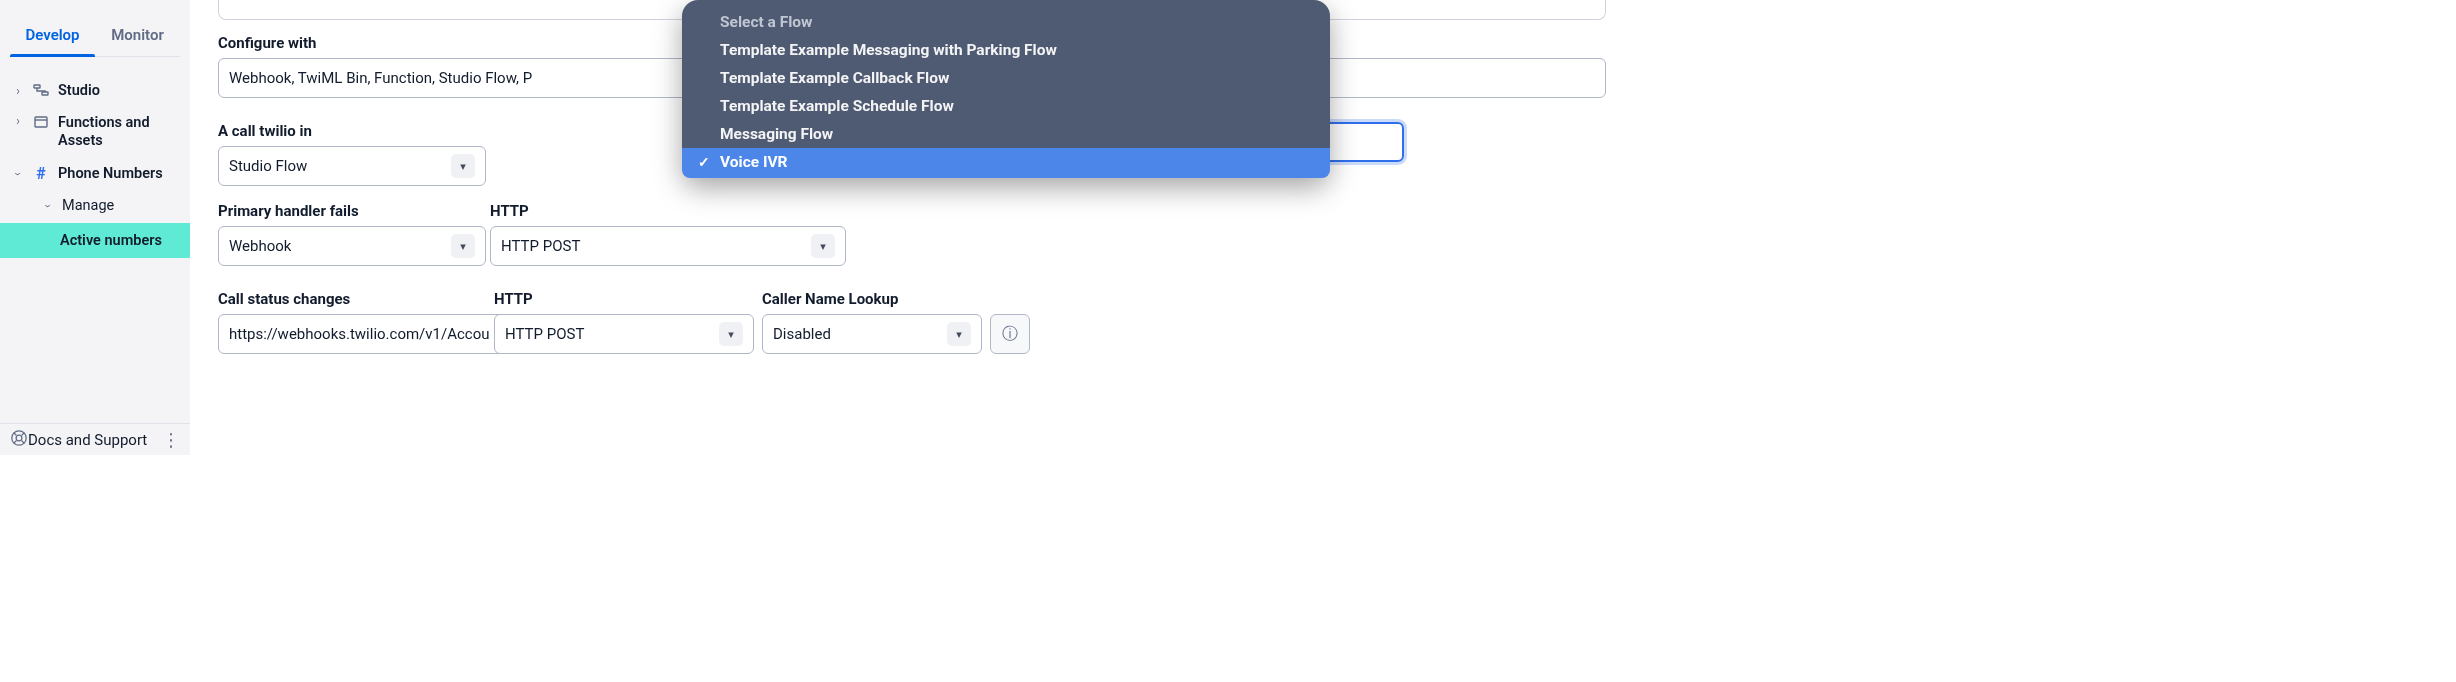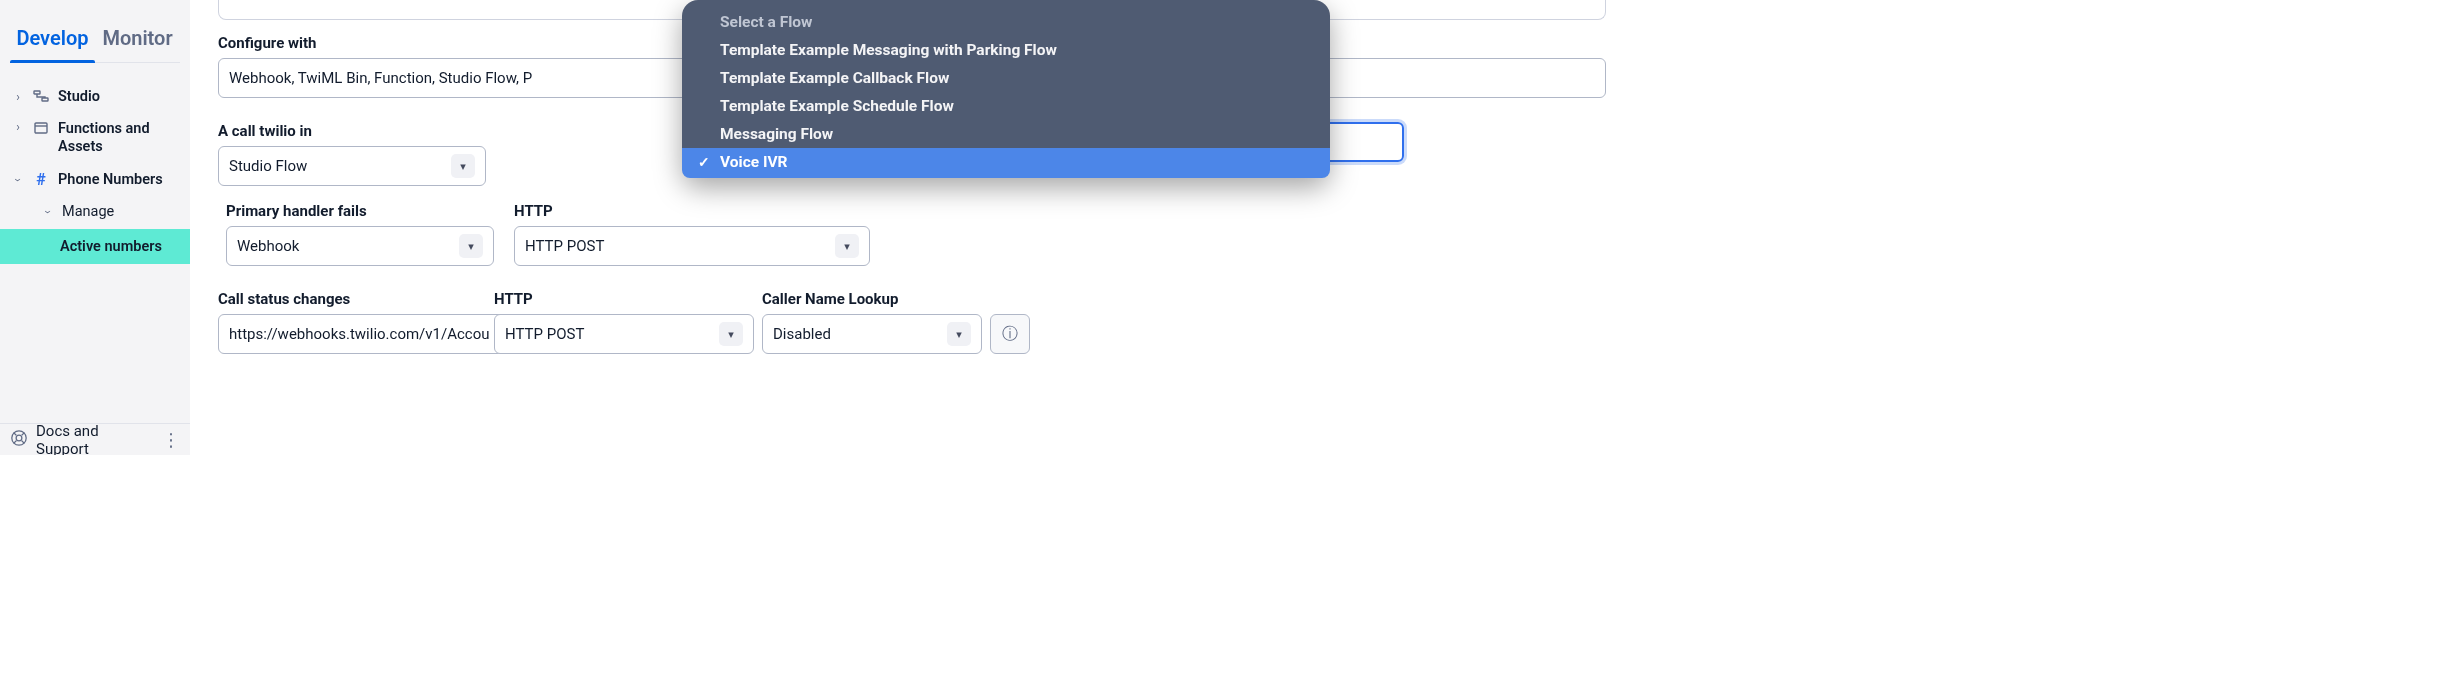--- a/index.html
+++ b/index.html
@@ -25,21 +25,21 @@
   }
   .tabs {
     display: flex;
     border-bottom: 1px solid #e1e3ea;
     margin: 0 10px 18px 10px;
   }
   .tab {
     flex: 1;
     text-align: center;
     padding: 10px 0 12px 0;
-    font-size: 20px;
+    font-size: 15px;
     font-weight: 600;
     color: #606b85;
     cursor: pointer;
     position: relative;
   }
   .tab.active {
     color: #0263e0;
   }
   .tab.active::after {
     content: "";
@@ -91,21 +91,20 @@
     cursor: pointer;
   }
   .docs {
     position: absolute;
     left: 0;
     bottom: 0;
     width: 190px;
     height: 32px;
     display: flex;
     align-items: center;
-    gap: 8px;
     padding: 0 10px;
     font-size: 15px;
     color: #121c2d;
     border-top: 1px solid #e1e3ea;
     background: #f4f4f6;
   }
   .docs .dots { margin-left: auto; font-size: 18px; color: #606b85; }
 
   
   .main {
@@ -120,23 +119,22 @@
     height: 20px;
     border: 1px solid #cfd3df;
     border-top: none;
     border-radius: 0 0 8px 8px;
     margin: 0 0 14px 0;
   }
 
   .form-row {
     display: grid;
     grid-template-columns: 268px 356px 260px;
-    gap: 6px 20px;
+    gap: 6px 4px;
     margin-bottom: 8px;
-    margin-left: 8px;
   }
   .full-row {
     display: block;
     margin-bottom: 8px;
   }
   .csc-row {
     display: grid;
     grid-template-columns: 268px 260px 220px 48px;
     gap: 16px 8px;
   }

